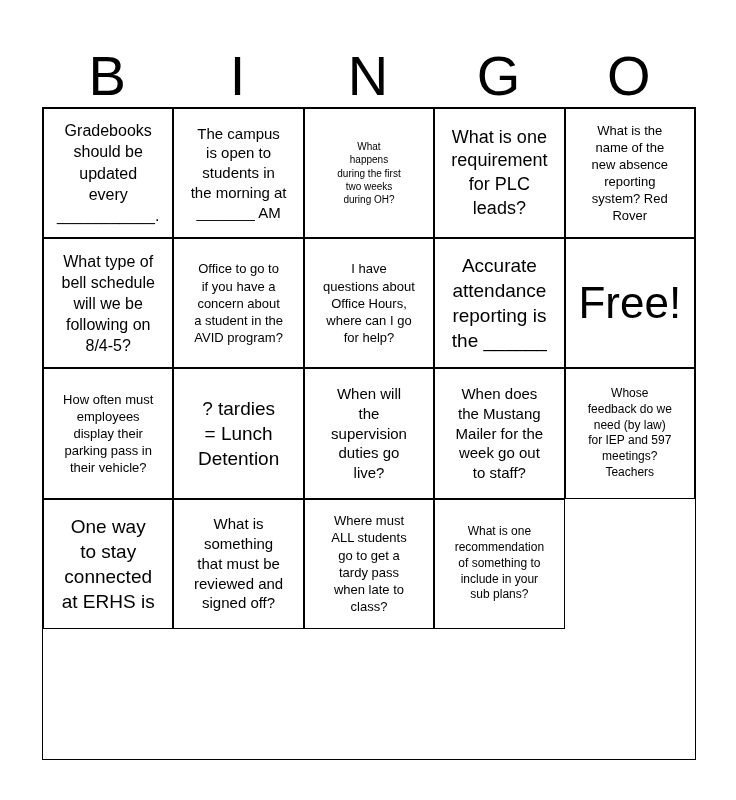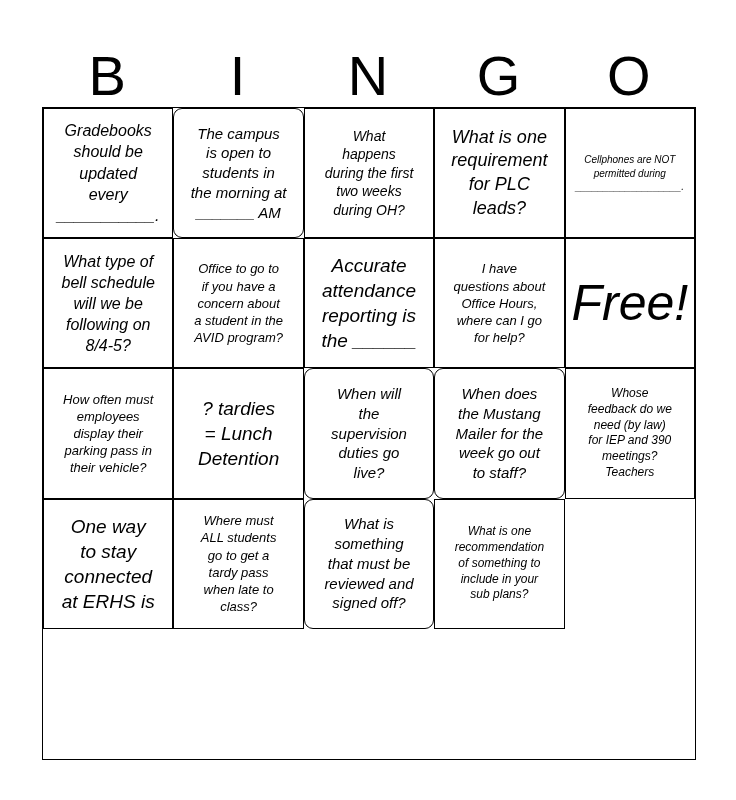--- a/index.html
+++ b/index.html
@@ -48,31 +48,30 @@
     border: 1px solid #000000;
     display: flex;
     align-items: center;
     justify-content: center;
     text-align: center;
     white-space: pre-line;
     padding: 2px 11px;
     box-sizing: border-box;
     line-height: 1.32;
     overflow: hidden;
-    font-style: italic;
   }
   .fs10 { font-size: 10px; }
   .fs12 { font-size: 12px; }
   .fs13 { font-size: 13px; }
-  .fs14 { font-size: 14px; }
-  .fs15 { font-size: 15px; border-radius: 9px; }
+  .fs14 { font-size: 10px; }
+  .fs15 { font-size: 15px; }
   .fs16 { font-size: 16px; }
   .fs18 { font-size: 18px; }
   .fs19 { font-size: 19px; }
-  .fs42 { font-size: 50px; line-height: 1.1; }
+  .fs42 { font-size: 44px; line-height: 1.1; }
 </style>
 </head>
 <body>
 
 <div class="page">
 
   <div class="bingo-title">
     <div class="letter">B</div>
     <div class="letter">I</div>
     <div class="letter">N</div>
@@ -94,43 +93,46 @@
 _______ AM</div>
     <div class="cell fs14">What
 happens
 during the first
 two weeks
 during OH?</div>
     <div class="cell fs18">What is one
 requirement
 for PLC
 leads?</div>
+    <div class="cell fs13">What is the
+name of the
+new absence
+reporting
+system? Red
+Rover</div>
 
-    <div class="cell fs10">Cellphones are NOT
-permitted during
-___________________.</div>
     <div class="cell fs16">What type of
 bell schedule
 will we be
 following on
 8/4-5?</div>
     <div class="cell fs13">Office to go to
 if you have a
 concern about
 a student in the
 AVID program?</div>
-    <div class="cell fs19">Accurate
-attendance
-reporting is
-the ______</div>
     <div class="cell fs13">I have
 questions about
 Office Hours,
 where can I go
 for help?</div>
+    <div class="cell fs19">Accurate
+attendance
+reporting is
+the ______</div>
 
     <div class="cell fs42">Free!</div>
     <div class="cell fs13">How often must
 employees
 display their
 parking pass in
 their vehicle?</div>
 
     <div class="cell fs19">? tardies
 = Lunch
@@ -142,38 +144,38 @@
 live?</div>
     <div class="cell fs15">When does
 the Mustang
 Mailer for the
 week go out
 to staff?</div>
 
     <div class="cell fs12">Whose
 feedback do we
 need (by law)
-for IEP and 390
+for IEP and 597
 meetings?
 Teachers</div>
     <div class="cell fs19">One way
 to stay
 connected
 at ERHS is</div>
+    <div class="cell fs15">What is
+something
+that must be
+reviewed and
+signed off?</div>
     <div class="cell fs13">Where must
 ALL students
 go to get a
 tardy pass
 when late to
 class?</div>
-    <div class="cell fs15">What is
-something
-that must be
-reviewed and
-signed off?</div>
     <div class="cell fs12">What is one
 recommendation
 of something to
 include in your
 sub plans?</div>
   </div>
 
 </div>
 
 </body></html>

